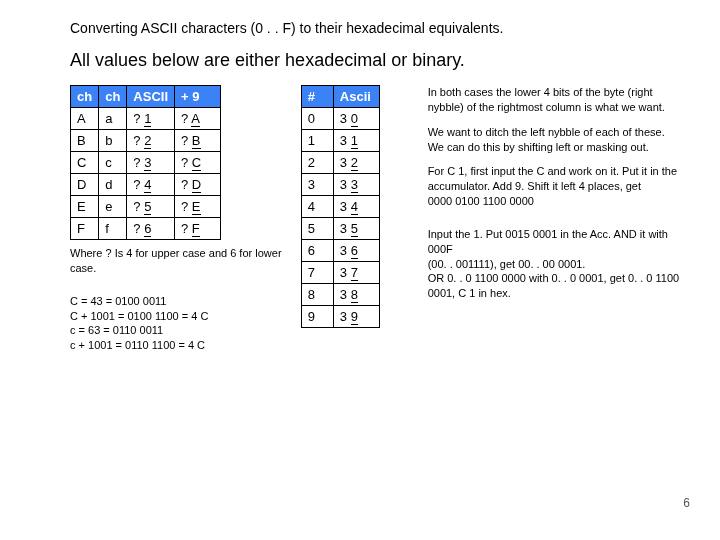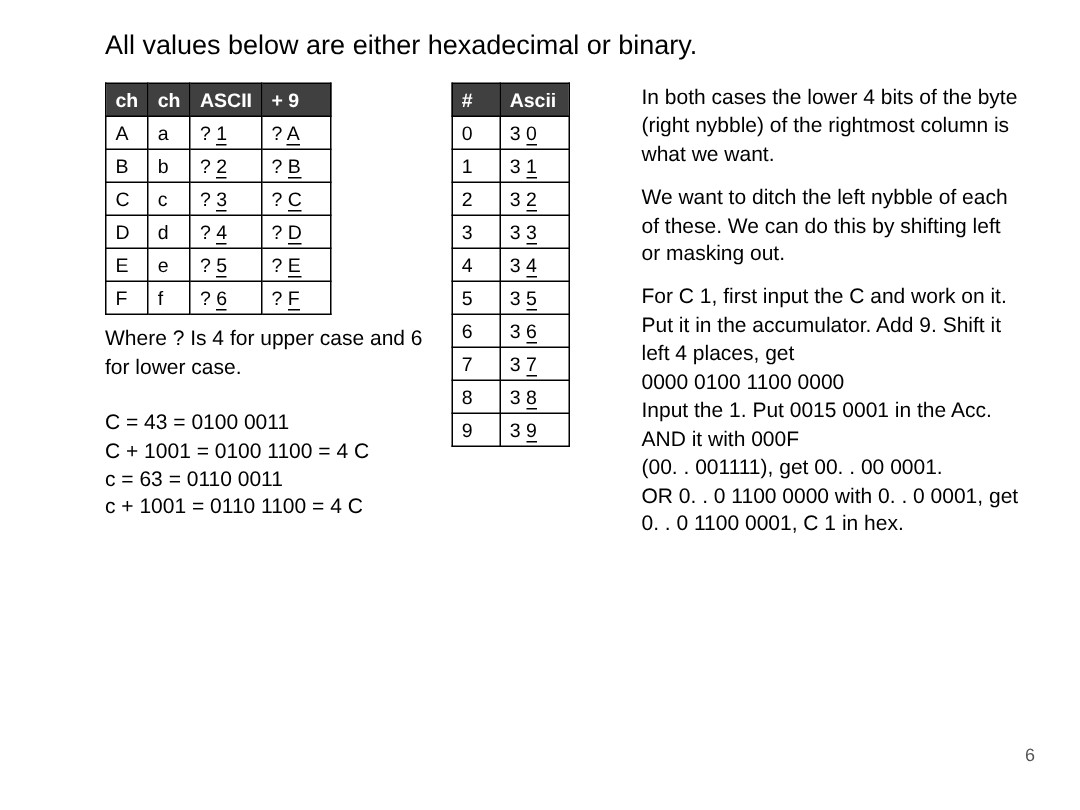--- a/index.html
+++ b/index.html
@@ -40,52 +40,53 @@
     font-size: 13px;
   }
   th, td {
     border: 1px solid #000;
     padding: 3px 6px;
     text-align: left;
     vertical-align: middle;
     height: 22px;
   }
   th {
-    background: #404040;
+    background: #3b82f6;
     color: #fff;
     font-weight: bold;
   }
   .t1 th:nth-child(1), .t1 td:nth-child(1) { width: 28px; }
   .t1 th:nth-child(2), .t1 td:nth-child(2) { width: 28px; }
   .t1 th:nth-child(3), .t1 td:nth-child(3) { width: 46px; }
   .t1 th:nth-child(4), .t1 td:nth-child(4) { width: 46px; }
   .t2 th:nth-child(1), .t2 td:nth-child(1) { width: 32px; }
   .t2 th:nth-child(2), .t2 td:nth-child(2) { width: 46px; }
 
   .und { border-bottom: 1px solid #000; }
 
   .para {
-    font-size: 14px;
+    font-size: 11px;
     line-height: 1.35;
     margin-top: 6px;
   }
   .right-col .para { margin-top: 0; margin-bottom: 10px; }
 
   .page-num {
     position: absolute;
     right: 30px;
     bottom: 30px;
     font-size: 12px;
     color: #555;
   }
 </style>
 </head>
 <body>
 
 <div class="page">
+  <div class="title">Converting ASCII characters (0 . . F) to their hexadecimal equivalents.</div>
   <div class="subtitle">All values below are either hexadecimal or binary.</div>
 
   <div class="cols">
 
     <div class="col left-col">
       <table class="t1">
         <tbody>
             <tr>
           <th>ch</th>
           <th>ch</th>
@@ -187,21 +188,21 @@
               <td>3 <span class="und">9</span></td>
             </tr>
       </tbody>
         </table>
     </div>
 
     <div class="col right-col">
       <div class="para">In both cases the lower 4 bits of the byte (right nybble) of the rightmost column is what we want.</div>
       <div class="para">We want to ditch the left nybble of each of these.  We can do this by shifting left or masking out.</div>
       <div class="para" style="margin-bottom:0">For C 1, first input the C  and work on it.  Put it in the accumulator.  Add 9.  Shift it left 4 places, get</div>
-      <div class="para" style="margin-top:0;margin-bottom:0">0000 0100 1100 0000</div>
+      <div class="para" style="margin-top:0;margin-bottom:18px">0000 0100 1100 0000</div>
       <div class="para" style="margin-top:0;margin-bottom:0">Input the 1. Put 0015 0001 in the Acc.  AND it with 000F</div>
       <div class="para" style="margin-top:0;margin-bottom:0">(00. . 001111), get 00. . 00 0001.</div>
       <div class="para" style="margin-top:0">OR 0. . 0 1100 0000 with 0. . 0 0001, get 0. . 0 1100 0001, C 1 in hex.</div>
     </div>
 
   </div>
 </div>
 
 <div class="page-num">6</div>
 

